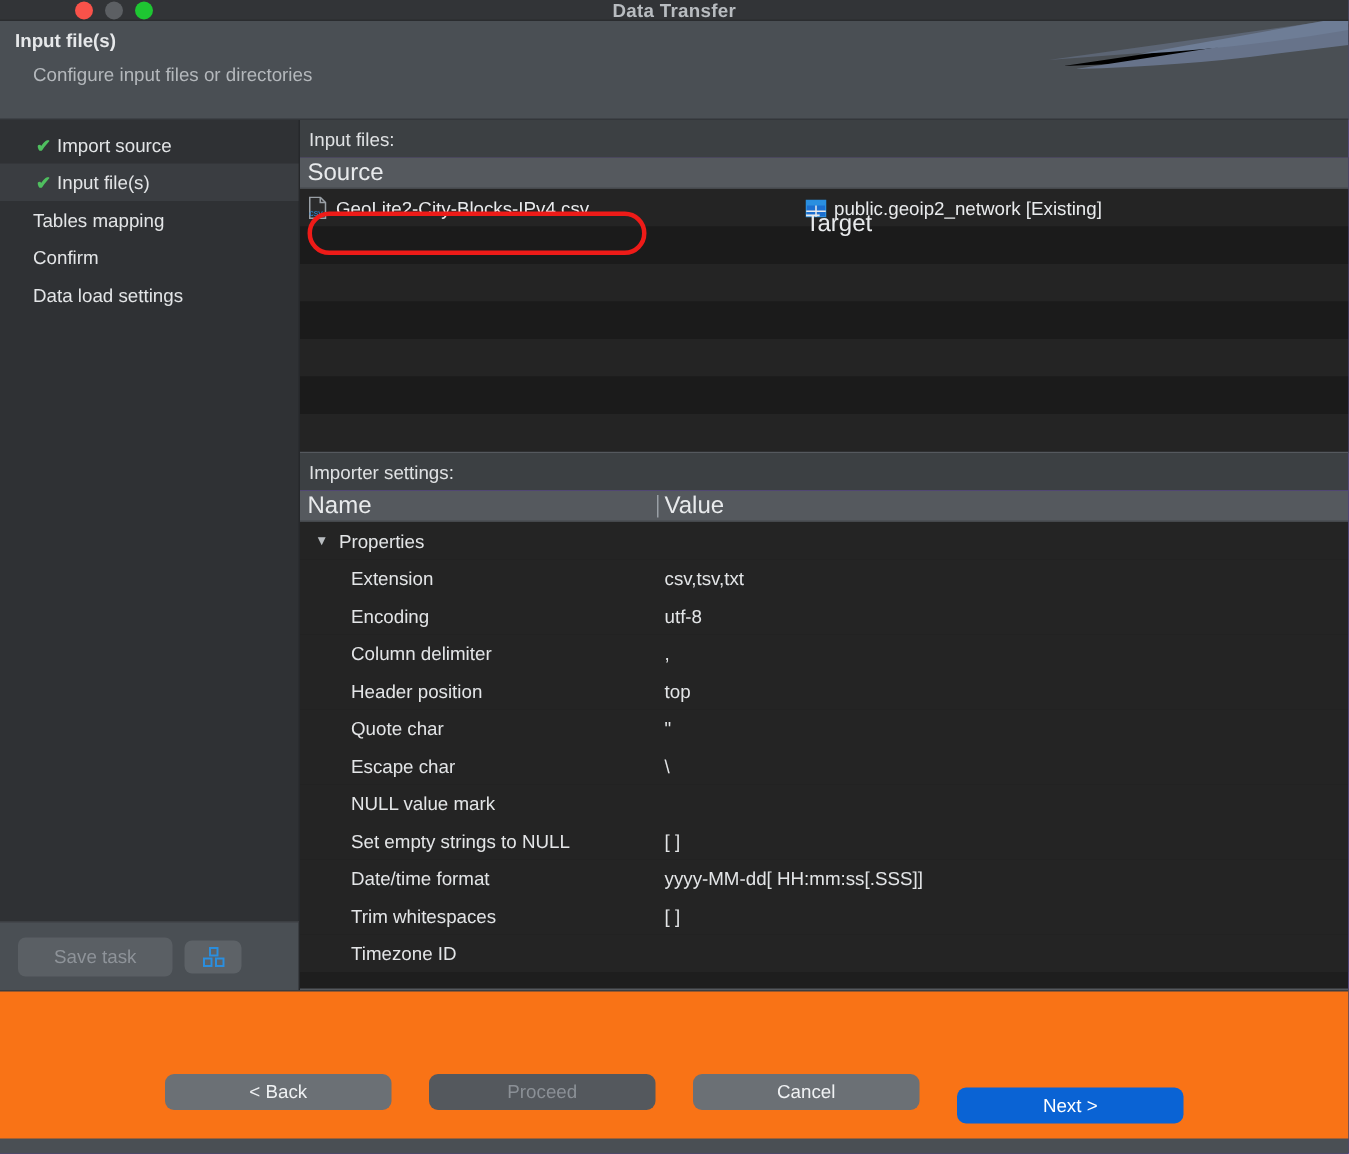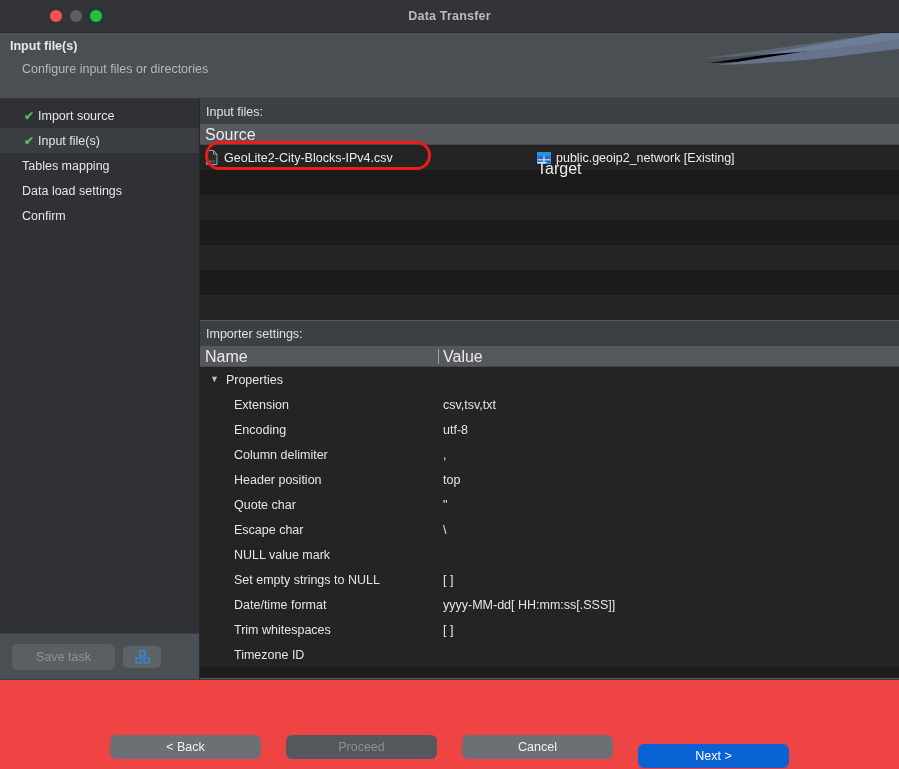--- a/index.html
+++ b/index.html
@@ -6,21 +6,21 @@
   html, body {
     width: 899px; height: 769px;
     background: #3c4043;
     font-family: "Liberation Sans", sans-serif;
     overflow: hidden;
   }
   .window { position: relative; width: 899px; height: 769px; background: #4a4f54; }
 
   
   .titlebar {
-    position: relative; height: 33px; background: #323437;
+    position: relative; height: 14px; background: #323437;
     display: flex; align-items: center; border-bottom: 1px solid #2a2c2f; padding-left: 41px;
   }
   .lights { display: flex; gap: 8px; padding-left: 9px; }
   .light { width: 12px; height: 12px; border-radius: 50%; }
   .light.close { background: #f9524a; }
   .light.min   { background: #5c5f63; }
   .light.max   { background: #1ec632; }
   .title-text {
     position: absolute; left: 0; right: 0; text-align: center;
     font-size: 12.5px; font-weight: bold; color: #b8bcc0; letter-spacing: .2px;
@@ -126,21 +126,21 @@
   .srow.child .sname { padding-left: 34px; }
 
   .chev { display: inline-block; color: #b9bdc1; font-size: 9px; transform: translateY(-1px); }
 
   
   .icon-csv { width: 14px; height: 15px; flex: none; }
   .icon-table { width: 14px; height: 12px; flex: none; }
 
   
   .footer {
-    height: 99px; background: #ef4444; border-top: 1px solid #3a3d41;
+    height: 99px; background: #f97316; border-top: 1px solid #3a3d41;
     display: flex; align-items: center; justify-content: center; gap: 25px;
     padding-top: 36px;
   }
   .btn {
     width: 151px; height: 24px; border-radius: 6px; border: none;
     font-size: 12.5px; color: #f0f2f4;
     display: flex; align-items: center; justify-content: center;
     font-family: "Liberation Sans", sans-serif;
   }
   .btn.grey { background: #6b7075; }
@@ -193,25 +193,25 @@
         <div class="step done active">
           <span class="check">✔</span>
           <span class="step-label">Input file(s)</span>
         </div>
 
         <div class="step">
           <span class="step-label">Tables mapping</span>
         </div>
 
         <div class="step">
+          <span class="step-label">Confirm</span>
+        </div>
+
+        <div class="step">
           <span class="step-label">Data load settings</span>
-        </div>
-
-        <div class="step">
-          <span class="step-label">Confirm</span>
         </div>
 
       </div>
 
       <div class="sidebar-footer">
         <button class="btn-save">Save task</button>
         <button class="btn-icon">
           <svg width="15" height="14" viewBox="0 0 15 14">
             <rect x="5" y="1" width="5" height="5" fill="none" stroke="#2a8fe0" stroke-width="1.3"></rect>
             <rect x="1" y="8" width="5" height="5" fill="none" stroke="#2a8fe0" stroke-width="1.3"></rect>

